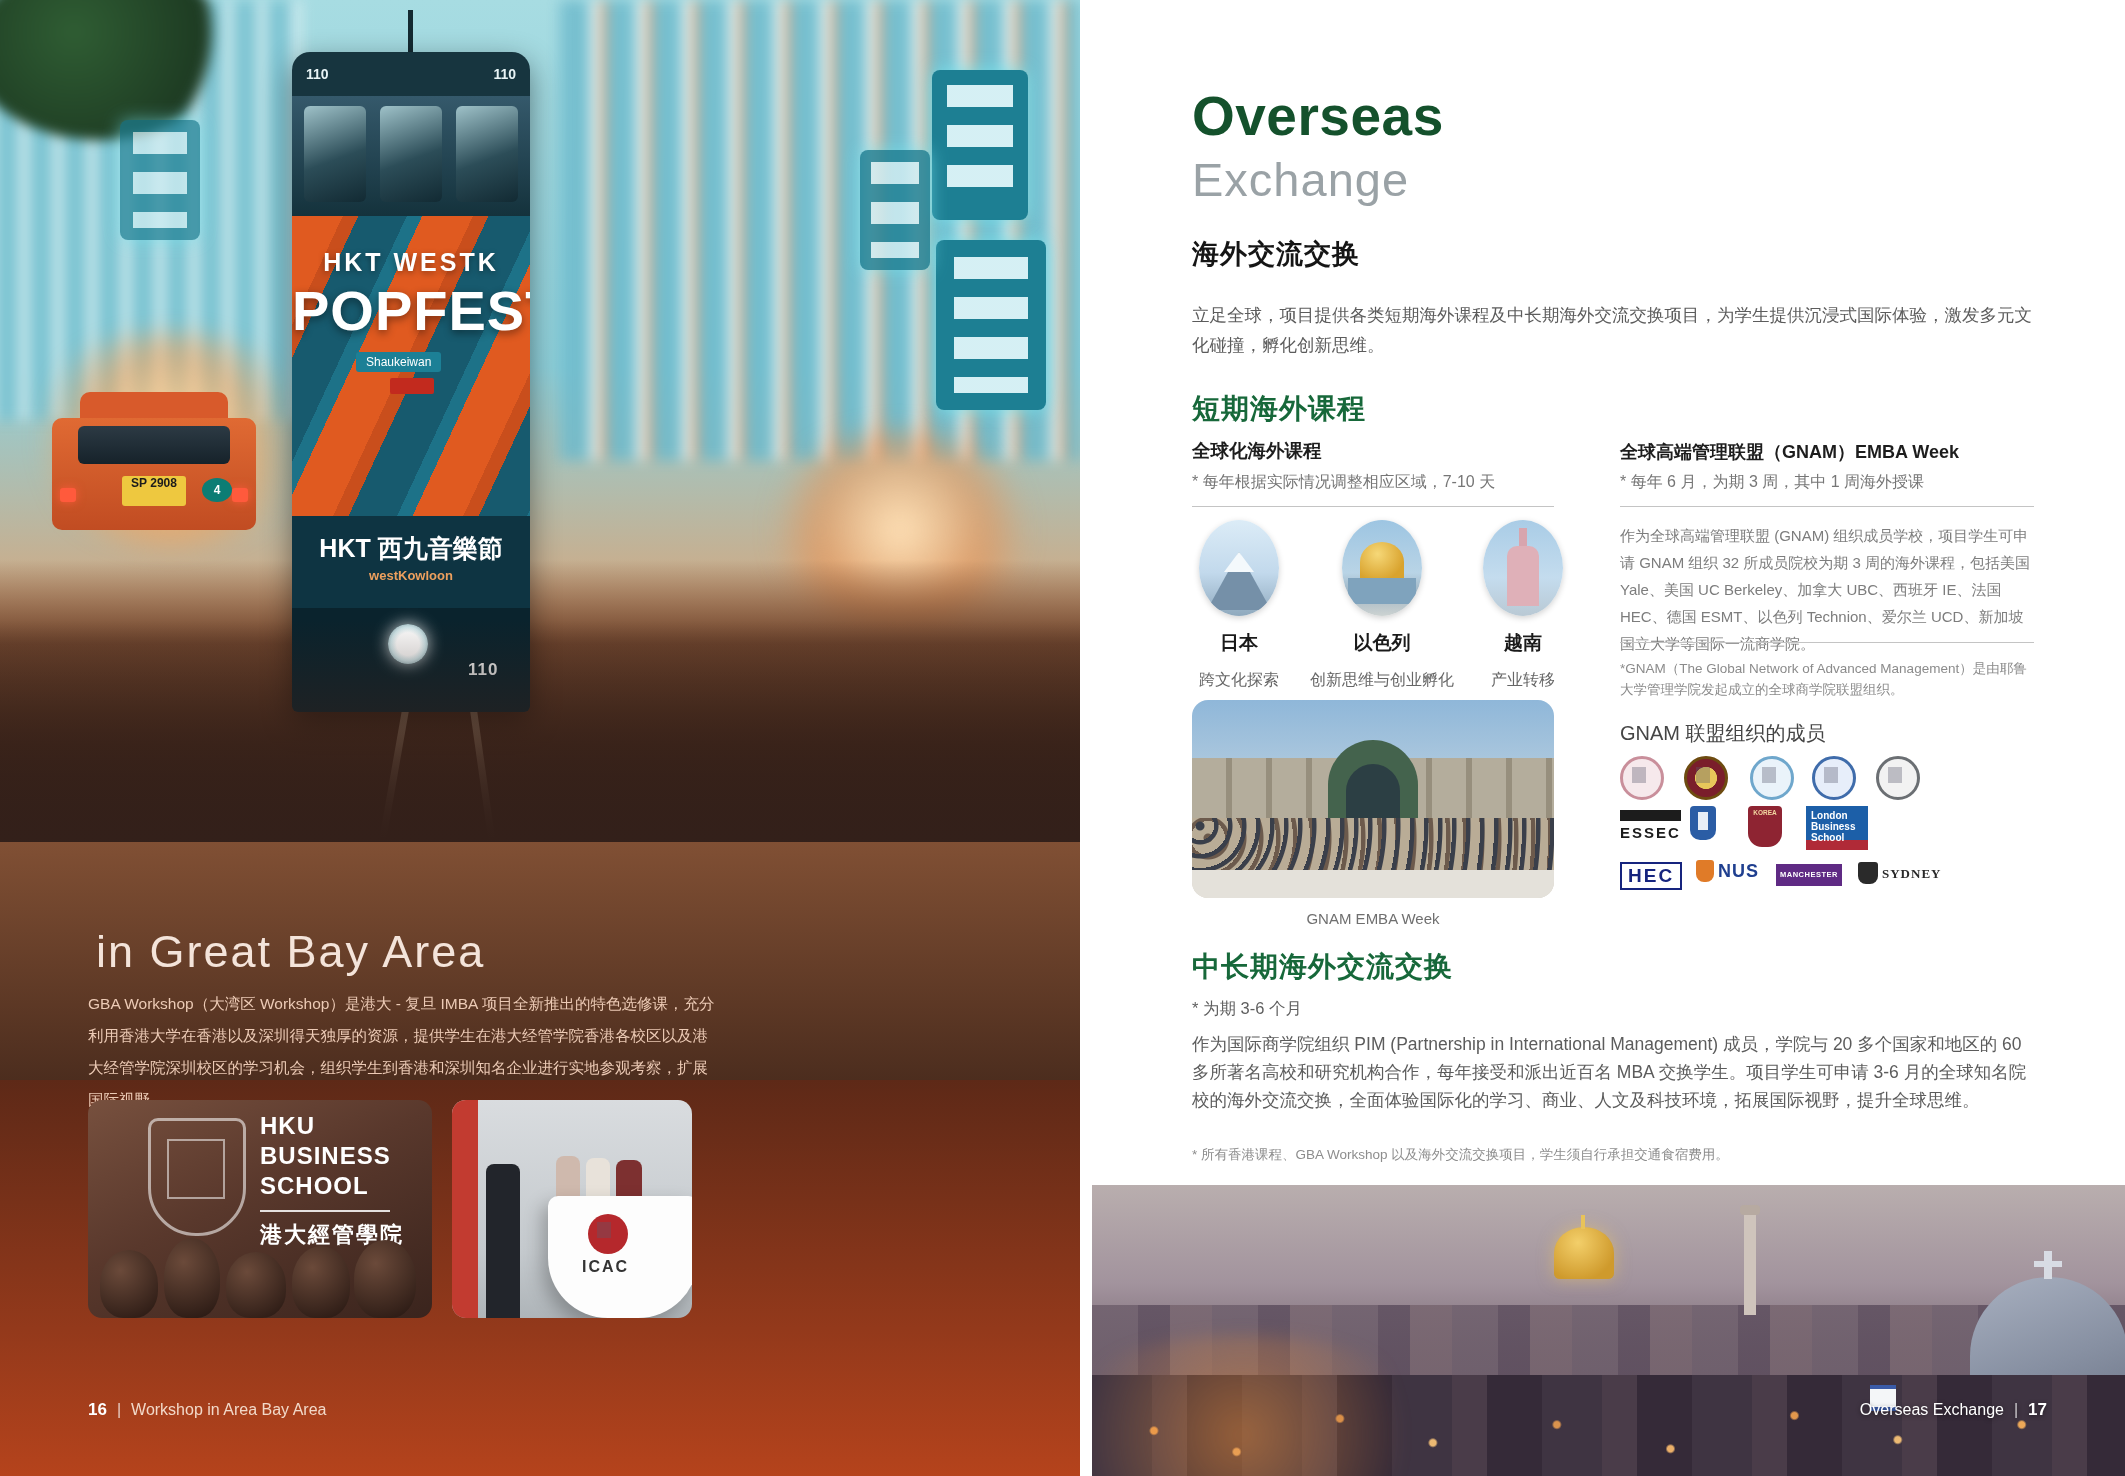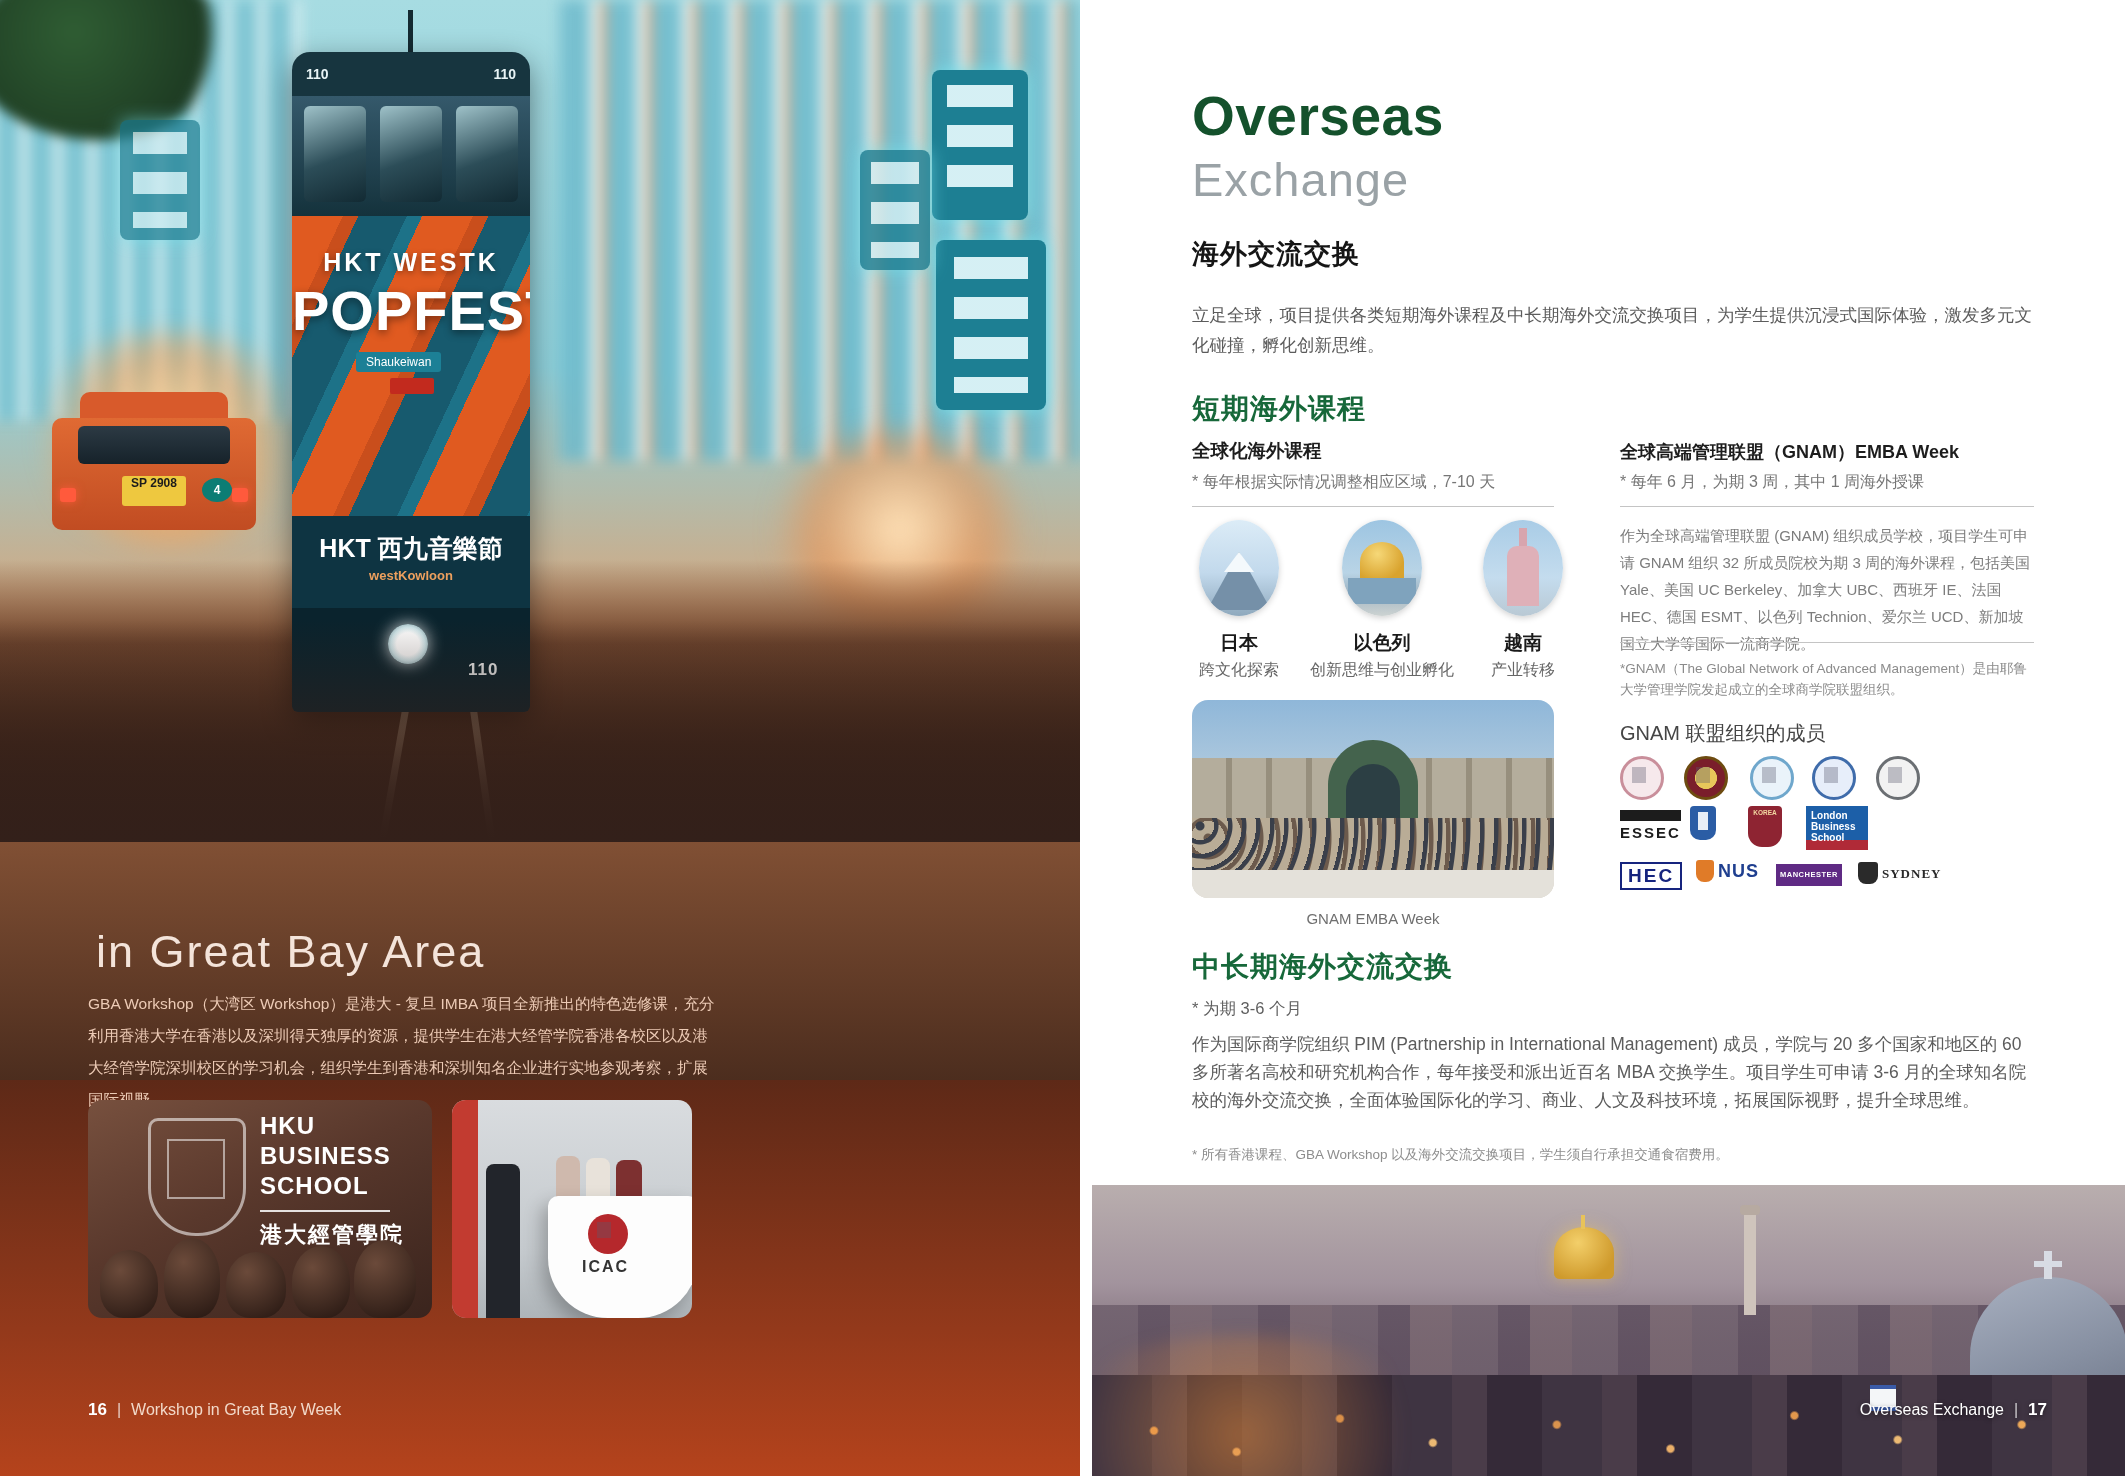--- a/index.html
+++ b/index.html
@@ -105,21 +105,21 @@
   .note{font-size:16px;color:#767676;}
   .hr{height:1px;background:#c4c4c4;}
 
   .col-l-sub{left:112px;top:438px;}
   .col-l-note{left:112px;top:472px;}
   .col-l-hr{left:112px;top:506px;width:362px;}
   .dest{top:520px;text-align:center;}
   .d1{left:94px;width:130px;} .d2{left:226px;width:152px;} .d3{left:380px;width:126px;}
   .dest .ph{margin:0 auto;width:80px;height:96px;border-radius:50%;overflow:hidden;position:relative;box-shadow:0 2px 6px rgba(0,0,0,.18);}
   .dest .nm{margin-top:14px;font-size:19px;font-weight:bold;color:#1a1a1a;}
-  .dest .th{margin-top:4px;font-size:16px;color:#666;}
+  .dest .th{margin-top:14px;font-size:16px;color:#666;}
   .ph-japan{background:linear-gradient(180deg,#dcecf7 0%,#c2d9ec 55%,#8fa9bd 100%);}
   .mtfuji{position:absolute;left:8px;bottom:6px;width:0;height:0;border-left:32px solid transparent;border-right:32px solid transparent;border-bottom:58px solid #7590a8;}
   .mtfuji-snow{position:absolute;left:25px;bottom:44px;width:0;height:0;border-left:15px solid transparent;border-right:15px solid transparent;border-bottom:20px solid #f4f9fc;}
   .ph-israel{background:linear-gradient(180deg,#9dc5e2 0%,#b9d4e6 55%,#9fb4c2 75%,#cdd3d2 100%);}
   .dome{position:absolute;left:18px;top:22px;width:44px;height:40px;border-radius:50% 50% 8% 8%;background:radial-gradient(circle at 40% 30%,#f6d878,#d9a32e 70%);}
   .dome-base{position:absolute;left:6px;top:58px;width:68px;height:26px;background:#7fa3bd;}
   .ph-vietnam{background:linear-gradient(180deg,#a9cce6 0%,#c4dcee 60%,#b9c9d4 100%);}
   .church{position:absolute;left:24px;top:26px;width:32px;height:60px;background:#dfb0b8;border-radius:10px 10px 0 0;}
   .spire{position:absolute;left:36px;top:8px;width:8px;height:24px;background:#d8a5ae;}
 
@@ -293,21 +293,21 @@
     <div class="person" style="left:104px;top:56px;width:24px;height:120px;background:#cfb9ad;"></div>
     <div class="person" style="left:134px;top:58px;width:24px;height:118px;background:#e8e2da;"></div>
     <div class="person" style="left:164px;top:60px;width:26px;height:116px;background:#7d3030;"></div>
     <div class="abs icac-cup">
       <span class="seal"></span>
       <span class="txt">ICAC</span>
     </div>
   </div>
 
   <div class="abs footer-left">
-    <b>16</b><span class="fsep">|</span><span class="lbl">Workshop in Great Bay Week</span>
+    <b>16</b><span class="fsep">|</span><span class="lbl">Workshop in Area Bay Area</span>
   </div>
 </div>
 
 <div class="abs right-page">
 
   <div class="abs title-en-bold">Overseas</div>
   <div class="abs title-en-light">Exchange</div>
   <div class="abs title-cn">海外交流交换</div>
   <div class="abs intro">立足全球，项目提供各类短期海外课程及中长期海外交流交换项目，为学生提供沉浸式国际体验，激发多元文化碰撞，孵化创新思维。</div>
 

